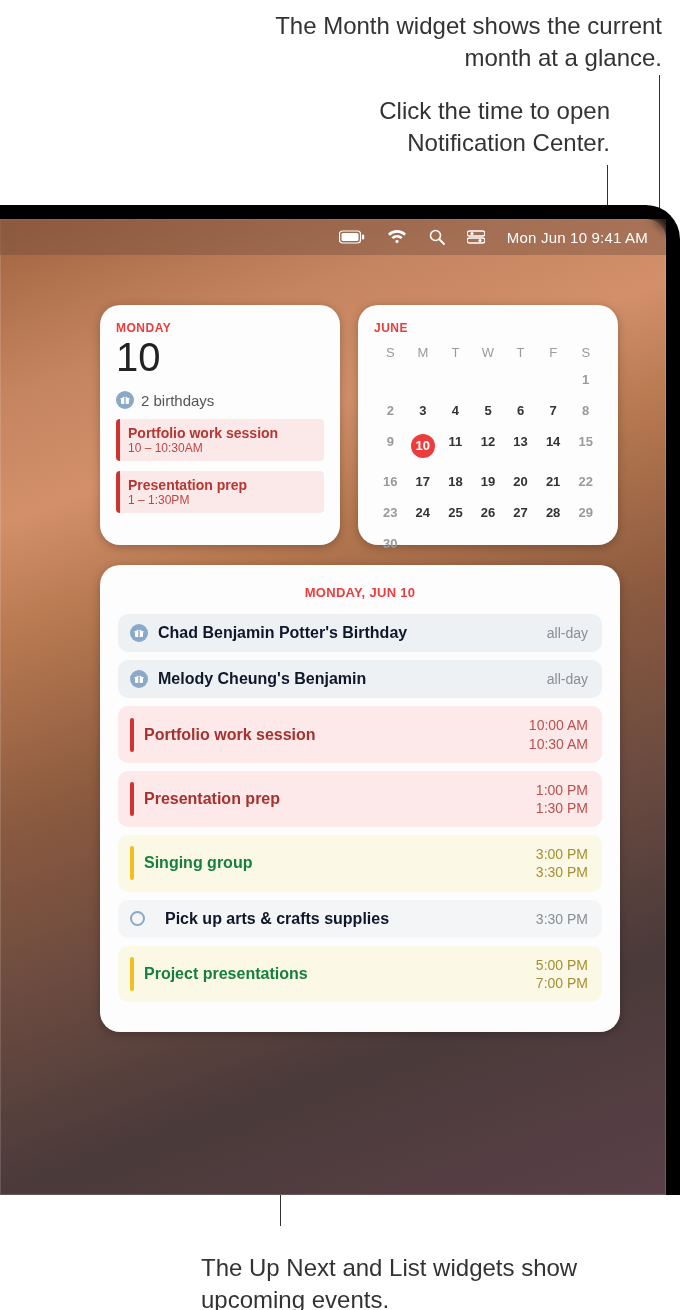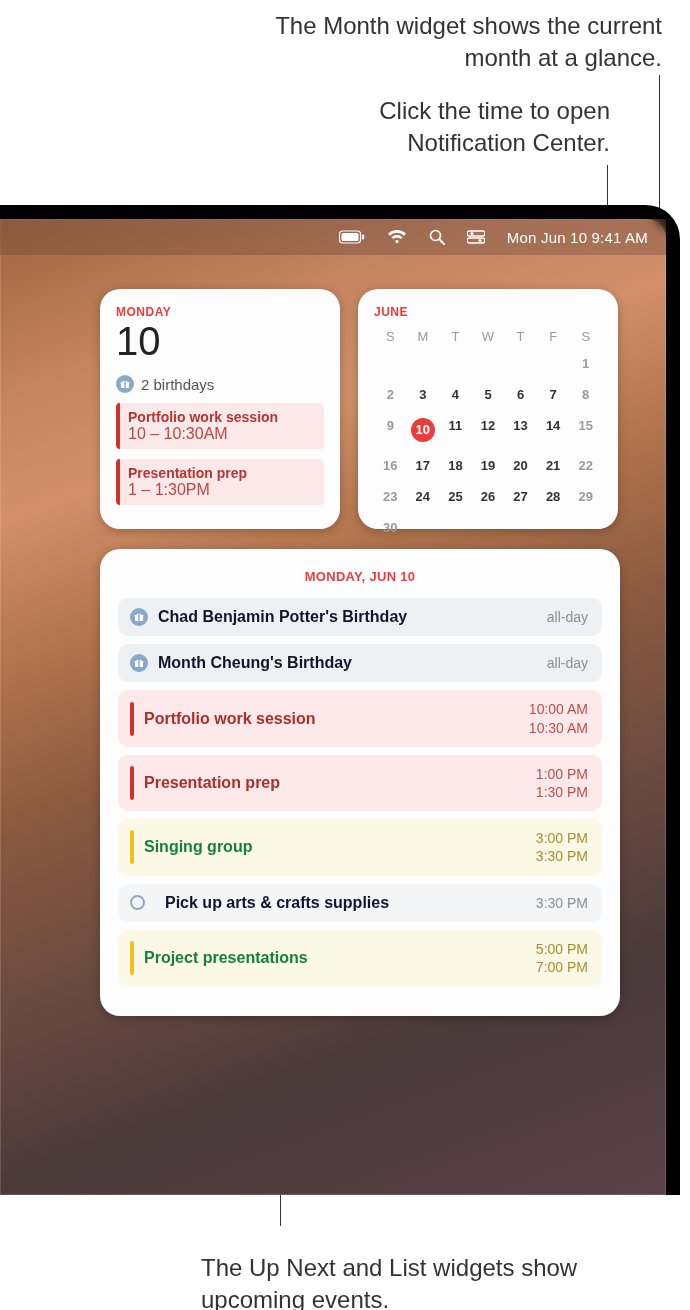--- a/index.html
+++ b/index.html
@@ -51,21 +51,21 @@
     padding-right: 18px;
     color: #fff;
     font-size: 15px;
     font-weight: 500;
     backdrop-filter: blur(4px);
   }
   .menubar .icon { display:inline-flex; align-items:center; justify-content:center; }
   .clock { letter-spacing: .2px; }
   .widgets {
     position: absolute;
-    top: 70px;
+    top: 86px;
     left: 100px;
     width: 520px;
   }
   .row1 { display:flex; gap:18px; }
   .card {
     background: #fdfdfd;
     border-radius: 20px;
     box-shadow: 0 2px 10px rgba(0,0,0,.25);
     padding: 16px 16px 14px 16px;
   }
@@ -76,21 +76,21 @@
   .bday-row { display:flex; align-items:center; gap:7px; margin-top:14px; color:#555; font-size:15px; font-weight:500; }
   .gift-icon { width:18px;height:18px;border-radius:50%;background:#8aa8c8;display:flex;align-items:center;justify-content:center;color:#fff;font-size:11px; }
   .mini-event {
     margin-top:10px;
     background:#fbe9e9;
     border-left:4px solid #d0322f;
     border-radius:4px;
     padding:6px 10px 6px 8px;
   }
   .mini-event .t { color:#b73532; font-size:14px; font-weight:600; }
-  .mini-event .s { color:#b73532; font-size:16px; font-weight:500; opacity:.9; }
+  .mini-event .s { color:#b73532; font-size:12px; font-weight:500; opacity:.9; }
   .month .mname { color:#ec3c3c; font-size:12px; font-weight:700; letter-spacing:.5px; margin-bottom:8px; }
   .mgrid { display:grid; grid-template-columns:repeat(7,1fr); gap:4px 0; text-align:center; font-size:13px; }
   .mgrid .hd { color:#9a9a9a; font-weight:500; padding:2px 0; }
   .mgrid .d  { color:#333; font-weight:600; padding:6px 0; }
   .mgrid .d.wk { color:#9a9a9a; }
   .mgrid .d.today span { background:#ec3c3c; color:#fff; border-radius:50%; display:inline-block; width:24px; height:24px; line-height:24px; }
   .list {
     margin-top:20px;
     width:520px;
     padding:20px 18px 22px 18px;
@@ -268,21 +268,21 @@
           </div>
           <div class="ev bday">
             <span class="gift-icon">
               <svg width="10" height="10" viewBox="0 0 10 10">
                 <rect x="1" y="4" width="8" height="5" rx="1" fill="#fff"></rect>
                 <rect x="0.5" y="3" width="9" height="1.6" rx="0.6" fill="#fff"></rect>
                 <rect x="4.3" y="3" width="1.4" height="6" fill="#8aa8c8"></rect>
                 <path d="M5 3 C3.5 1,2 1.5,3 3 Z M5 3 C6.5 1,8 1.5,7 3 Z" fill="#fff"></path>
               </svg>
             </span>
-            <div class="title">Month Cheung's Birthday</div>
+            <div class="title">Melody Cheung's Benjamin</div>
             <div class="time">all-day</div>
           </div>
           <div class="ev red">
             <span class="bar"></span>
             <div class="title">Portfolio work session</div>
             <div class="time">10:00 AM<br>10:30 AM</div>
           </div>
           <div class="ev red">
             <span class="bar"></span>
             <div class="title">Presentation prep</div>

